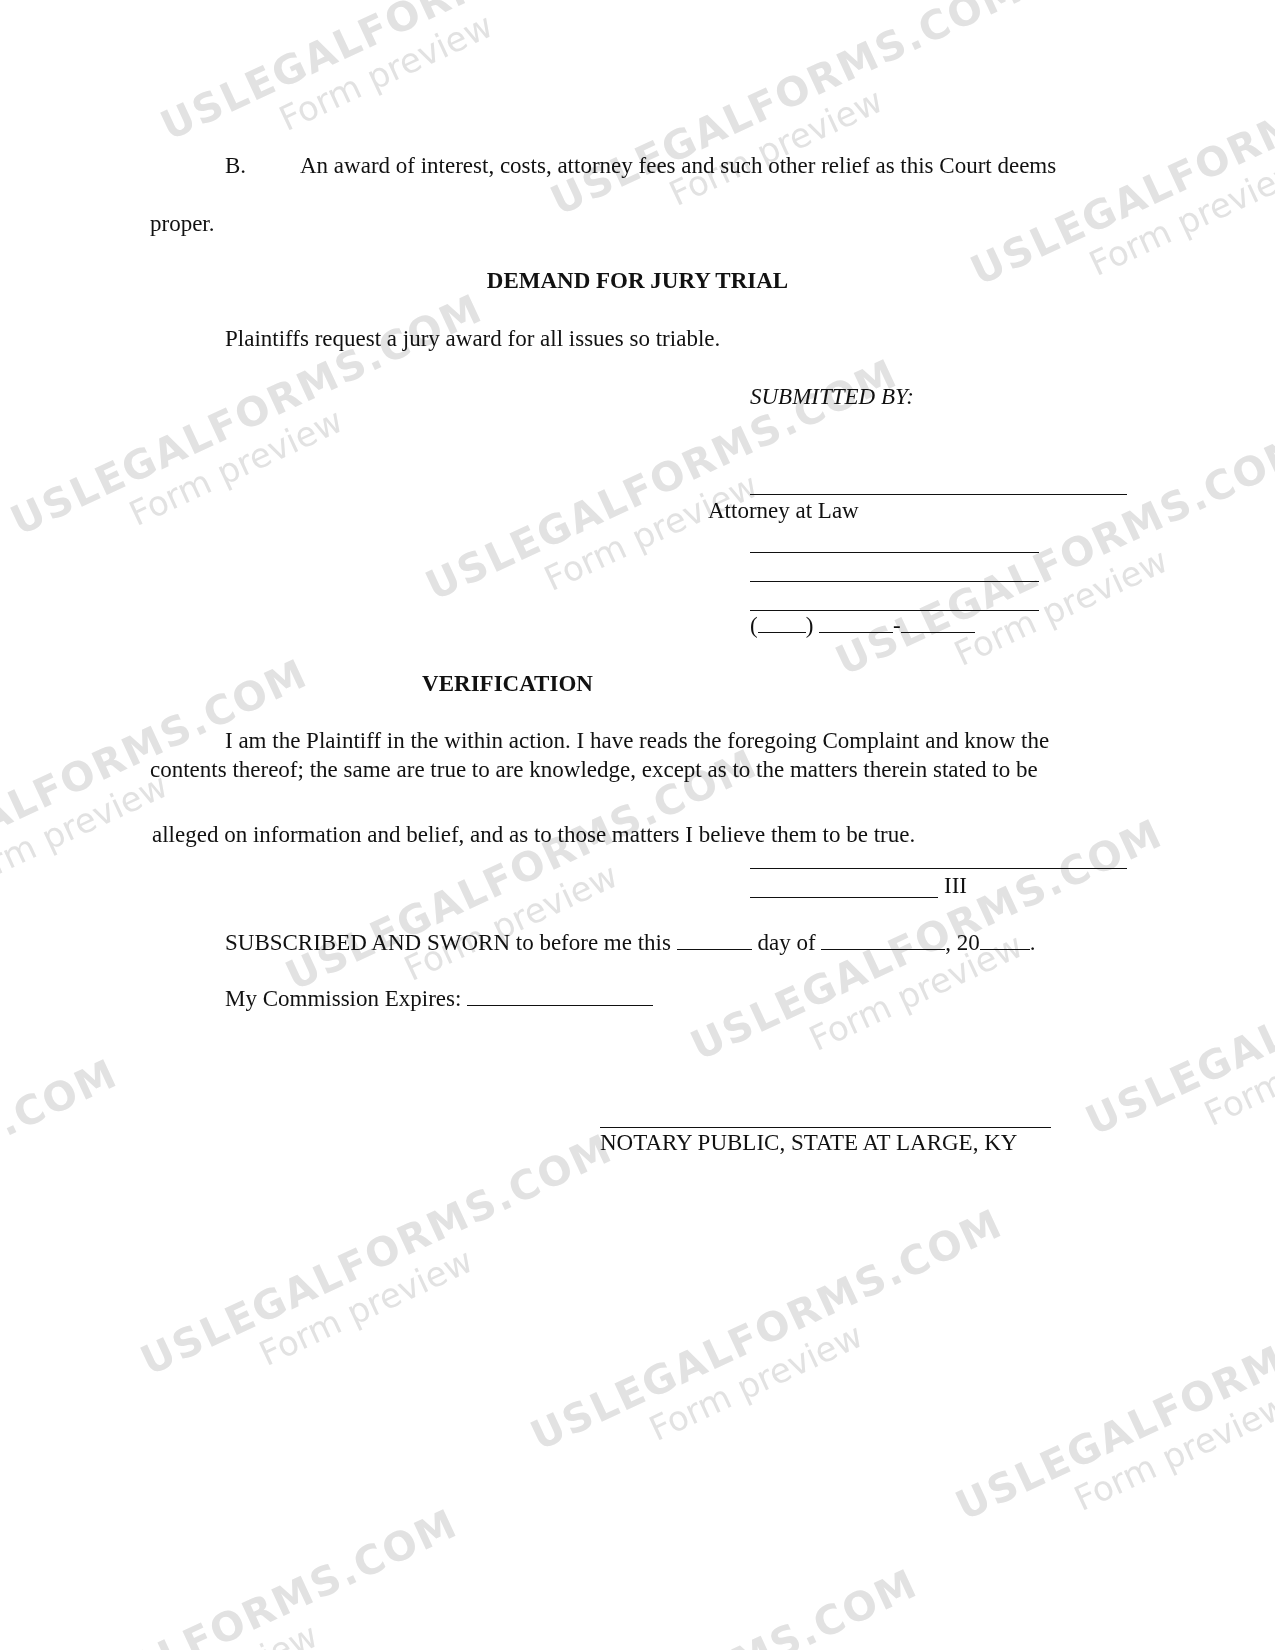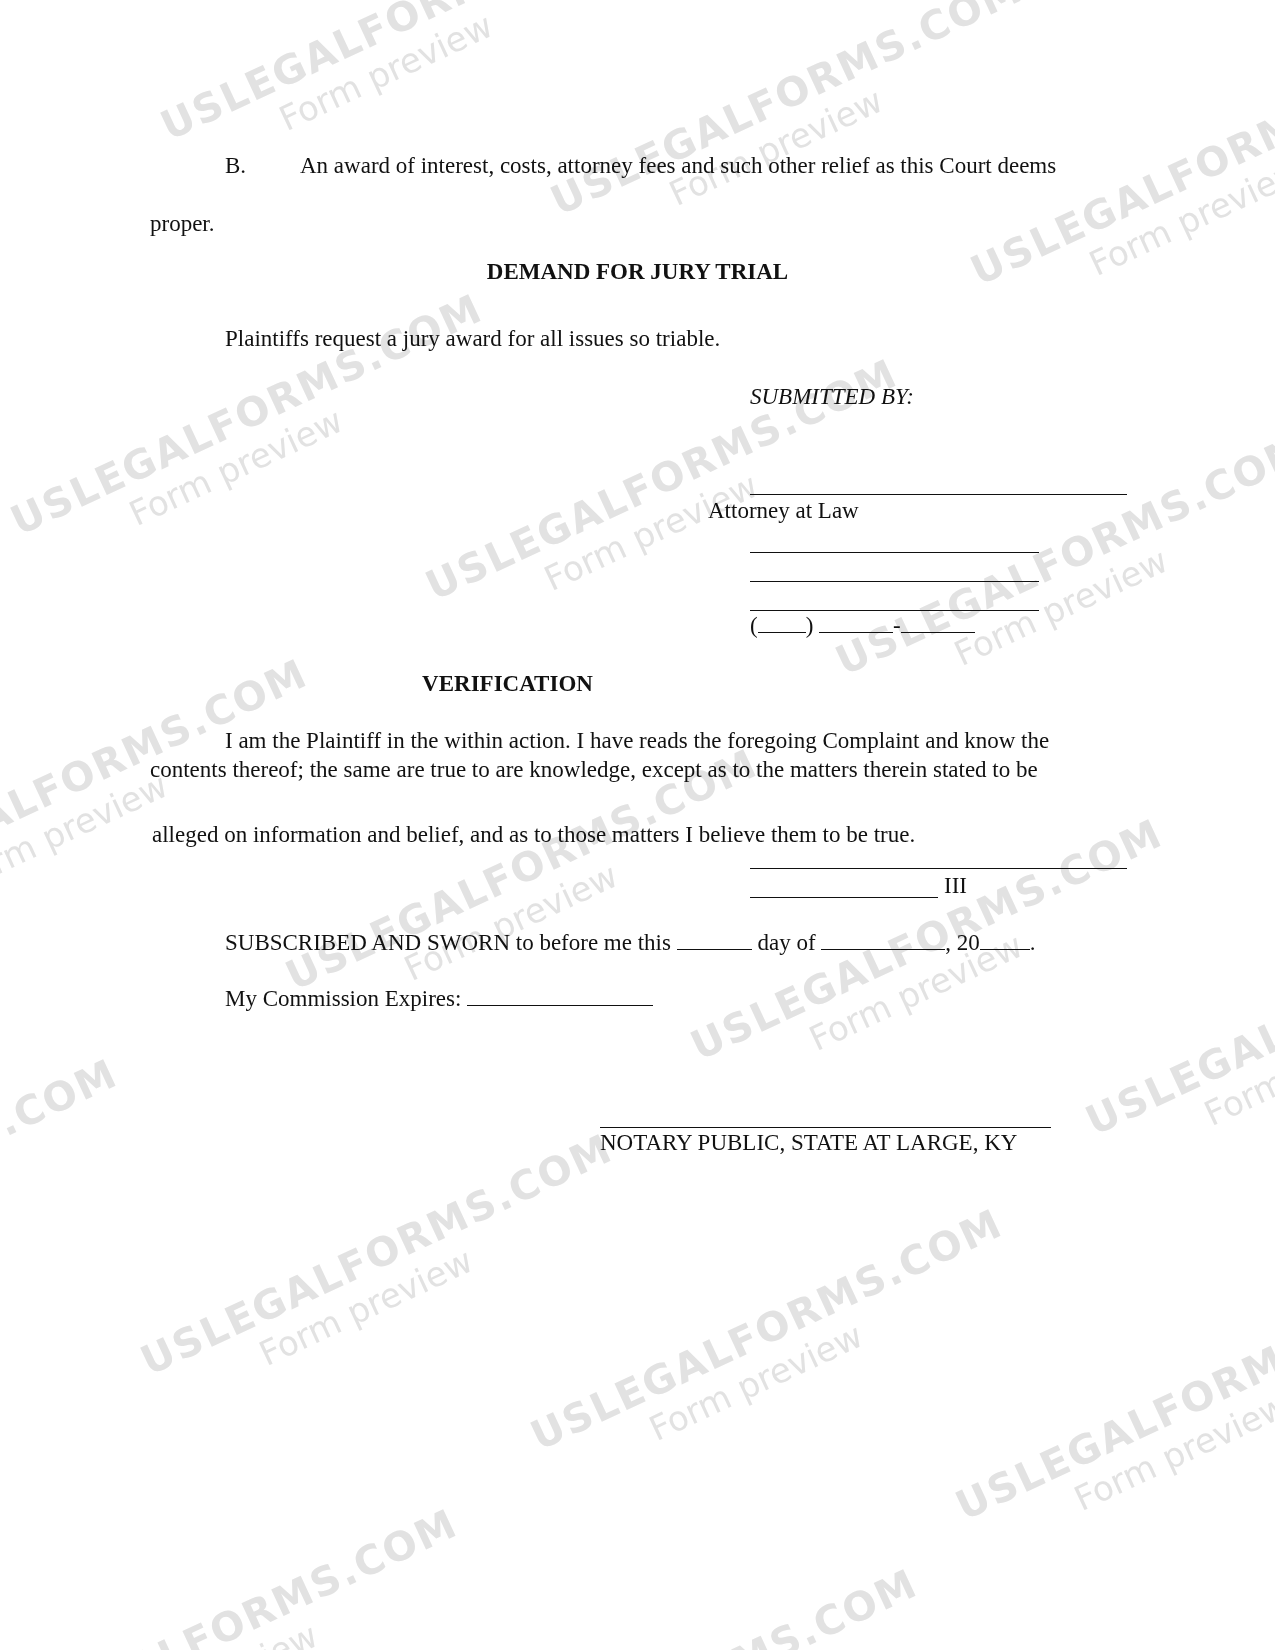--- a/index.html
+++ b/index.html
@@ -95,21 +95,21 @@
         <span class="small">Form preview</span>
       </div>
   </div>
 
   <div class="content">
 
     <span class="t" style="left:225px; top:154px;">B.</span>
     <span class="t" style="left:300px; top:154px;text-align:center;">An award of interest, costs, attorney fees and such other relief as this Court deems</span>
     <span class="t" style="left:150px; top:212px;">proper.</span>
 
-    <span class="t bold" style="left:0; width:1275px; text-align:center; top:260px;">DEMAND FOR JURY TRIAL</span>
+    <span class="t bold" style="left:0; width:1275px; text-align:center; top:269px;">DEMAND FOR JURY TRIAL</span>
     <span class="t" style="left:225px; top:327px;">Plaintiffs request a jury award for all issues so triable.</span>
 
     <span class="t" style="left:750px; top:385px;font-style:italic;">SUBMITTED BY:</span>
     <div class="rule" style="left:750px; top:494px; width:377px;"></div>
     <span class="t" style="left:708px; top:499px;">Attorney at Law</span>
     <div class="rule" style="left:750px; top:552px; width:289px;"></div>
     <div class="rule" style="left:750px; top:581px; width:289px;"></div>
     <div class="rule" style="left:750px; top:610px; width:289px;"></div>
     <span class="t" style="left:750px; top:614px;"><span>(</span><span class="uline" style="width:48px;"></span><span>)</span> <span class="uline" style="width:74px;"></span><span>-</span><span class="uline" style="width:74px;"></span></span>
 

